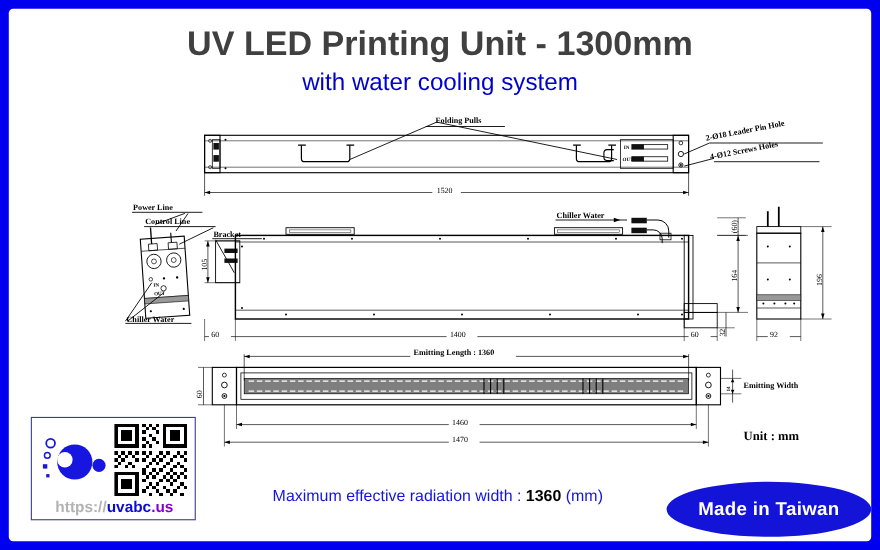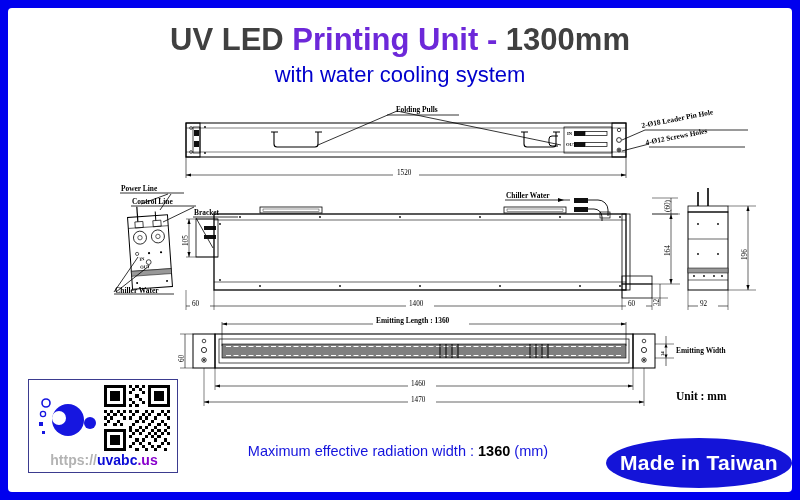--- a/index.html
+++ b/index.html
@@ -29,21 +29,21 @@
   
   .title-block {
     position: absolute; left: 0; top: 14px; width: 784px;
     text-align: center;
   }
   .title-line1 {
     font-size: 31px; font-weight: bold; letter-spacing: 0px;
     line-height: 36px; white-space: nowrap;
   }
   .t-red { color: #404040; }
-  .t-blue { color: #6d28d9; }
+  .t-blue { color: #404040; }
   .title-line2 {
     font-size: 22px; font-weight: normal; color: #0000cc;
     line-height: 28px; margin-top: 3px;
   }
 
   
   #drawing {
     position: absolute; left: 0; top: 86px;
   }
 
@@ -76,21 +76,21 @@
 
   
   .taiwan-badge {
     position: absolute; left: 598px; top: 430px;
     width: 186px; height: 50px;
     border-radius: 50%;
     background: #1414d8;
     display: flex; align-items: center; justify-content: center;
   }
   .taiwan-badge span {
-    color: #ffffff; font-size: 21px; font-weight: bold;
+    color: #ffffff; font-size: 17px; font-weight: bold;
     letter-spacing: 0.3px; white-space: nowrap;
   }
 
   
   text { font-family: "Liberation Serif", serif; fill: #000; }
   .lbl { font-size: 7.4px; font-weight: bold; }
   .dim { font-size: 7.2px; }
   .tiny { font-size: 4.6px; font-weight: bold; }
   .unit { font-size: 11.5px; font-weight: bold; }
   .ln { stroke: #000; fill: none; }

